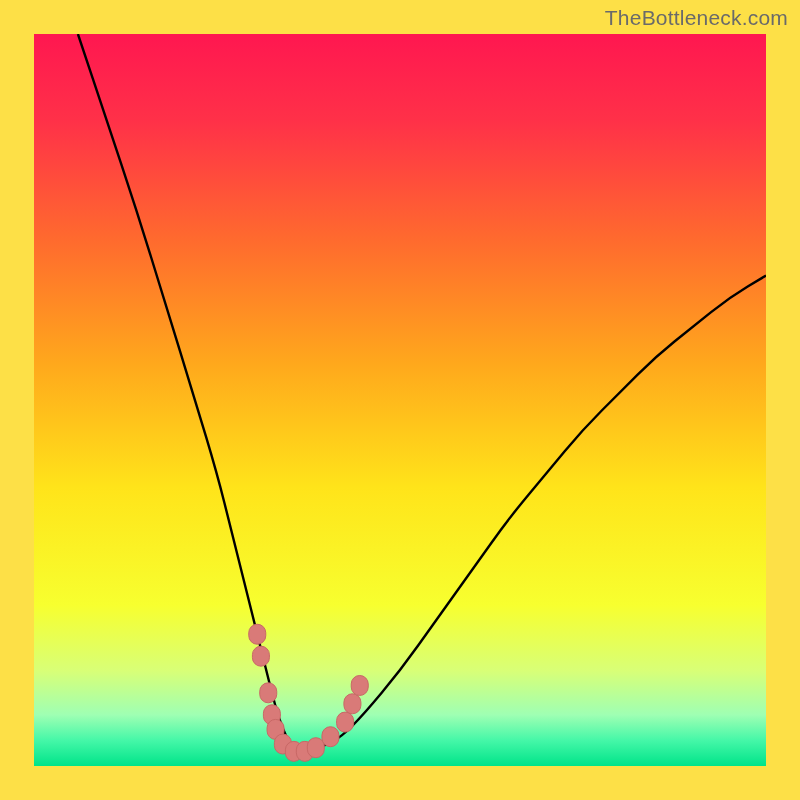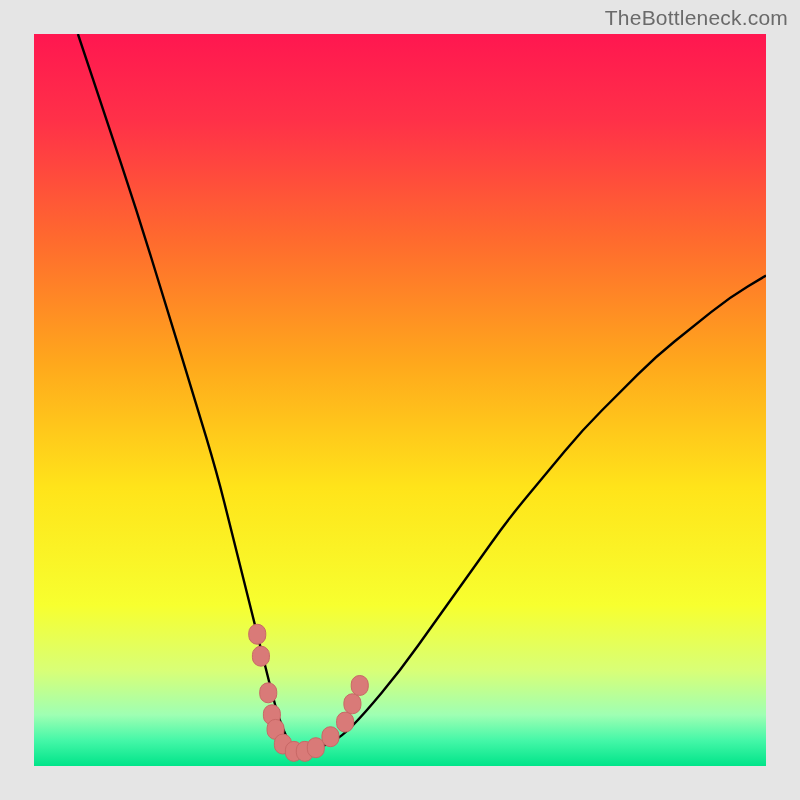--- a/index.html
+++ b/index.html
@@ -8,21 +8,21 @@
     width: 800px;
     height: 800px;
     background: #000;
     overflow: hidden;
     font-family: Arial, Helvetica, sans-serif;
   }
   .frame {
     position: relative;
     width: 800px;
     height: 800px;
-    background: #e5e5e5;
+    background: #fde047;
   }
   .plot-area {
     position: absolute;
     left: 34px;
     top: 34px;
     width: 732px;
     height: 732px;
     
   }
   .watermark {

